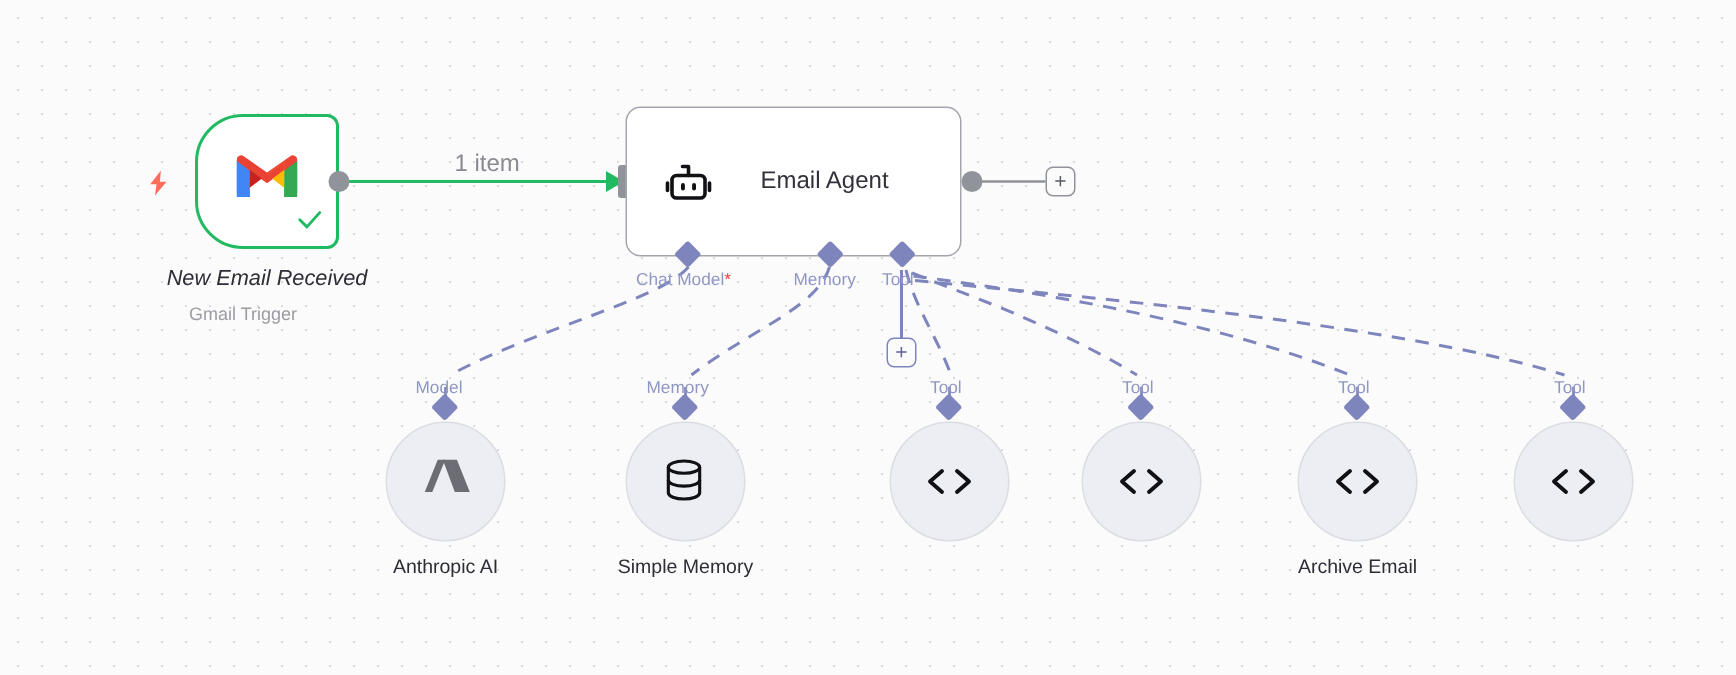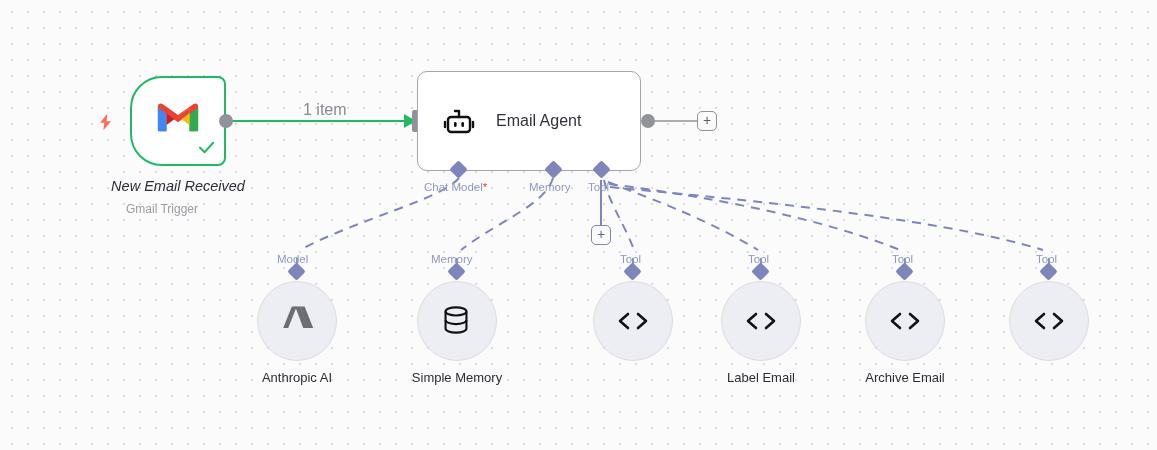--- a/index.html
+++ b/index.html
@@ -70,20 +70,21 @@
     top: 71px;
     width: 224px;
     height: 100px;
     background: #fff;
     border: 1.5px solid #a3a6ad;
     border-radius: 10px;
     box-sizing: border-box;
     display: flex;
     align-items: center;
     padding-left: 24px;
+    gap: 11px;
   }
   .agent-icon {
     width: 34px;
     height: 30px;
     flex: 0 0 auto;
   }
   .agent-label {
     margin-left: 20px;
     font-size: 16px;
     color: #32323c;
@@ -317,21 +318,20 @@
   <div class="port-label" style="left:748px; top:253px;">Tool</div>
   <div class="diamond" style="left:754px; top:265px;"></div>
   <div class="subnode" style="left:721px; top:281px;">
     <span class="sub-icon">
       <svg viewBox="0 0 40 40" width="40" height="40" fill="none" stroke="#111115" stroke-width="2.6" stroke-linecap="round" stroke-linejoin="round">
         <path d="M15 13 L7 20 L15 27"></path>
         <path d="M25 13 L33 20 L25 27"></path>
       </svg>
     </span>
   </div>
-  <div class="sub-caption" style="left:681px; top:370px; width:160px;">Label Email</div>
 
   <div class="port-label" style="left:892px; top:253px;">Tool</div>
   <div class="diamond" style="left:898px; top:265px;"></div>
   <div class="subnode" style="left:865px; top:281px;">
     <span class="sub-icon">
       <svg viewBox="0 0 40 40" width="40" height="40" fill="none" stroke="#111115" stroke-width="2.6" stroke-linecap="round" stroke-linejoin="round">
         <path d="M15 13 L7 20 L15 27"></path>
         <path d="M25 13 L33 20 L25 27"></path>
       </svg>
     </span>

